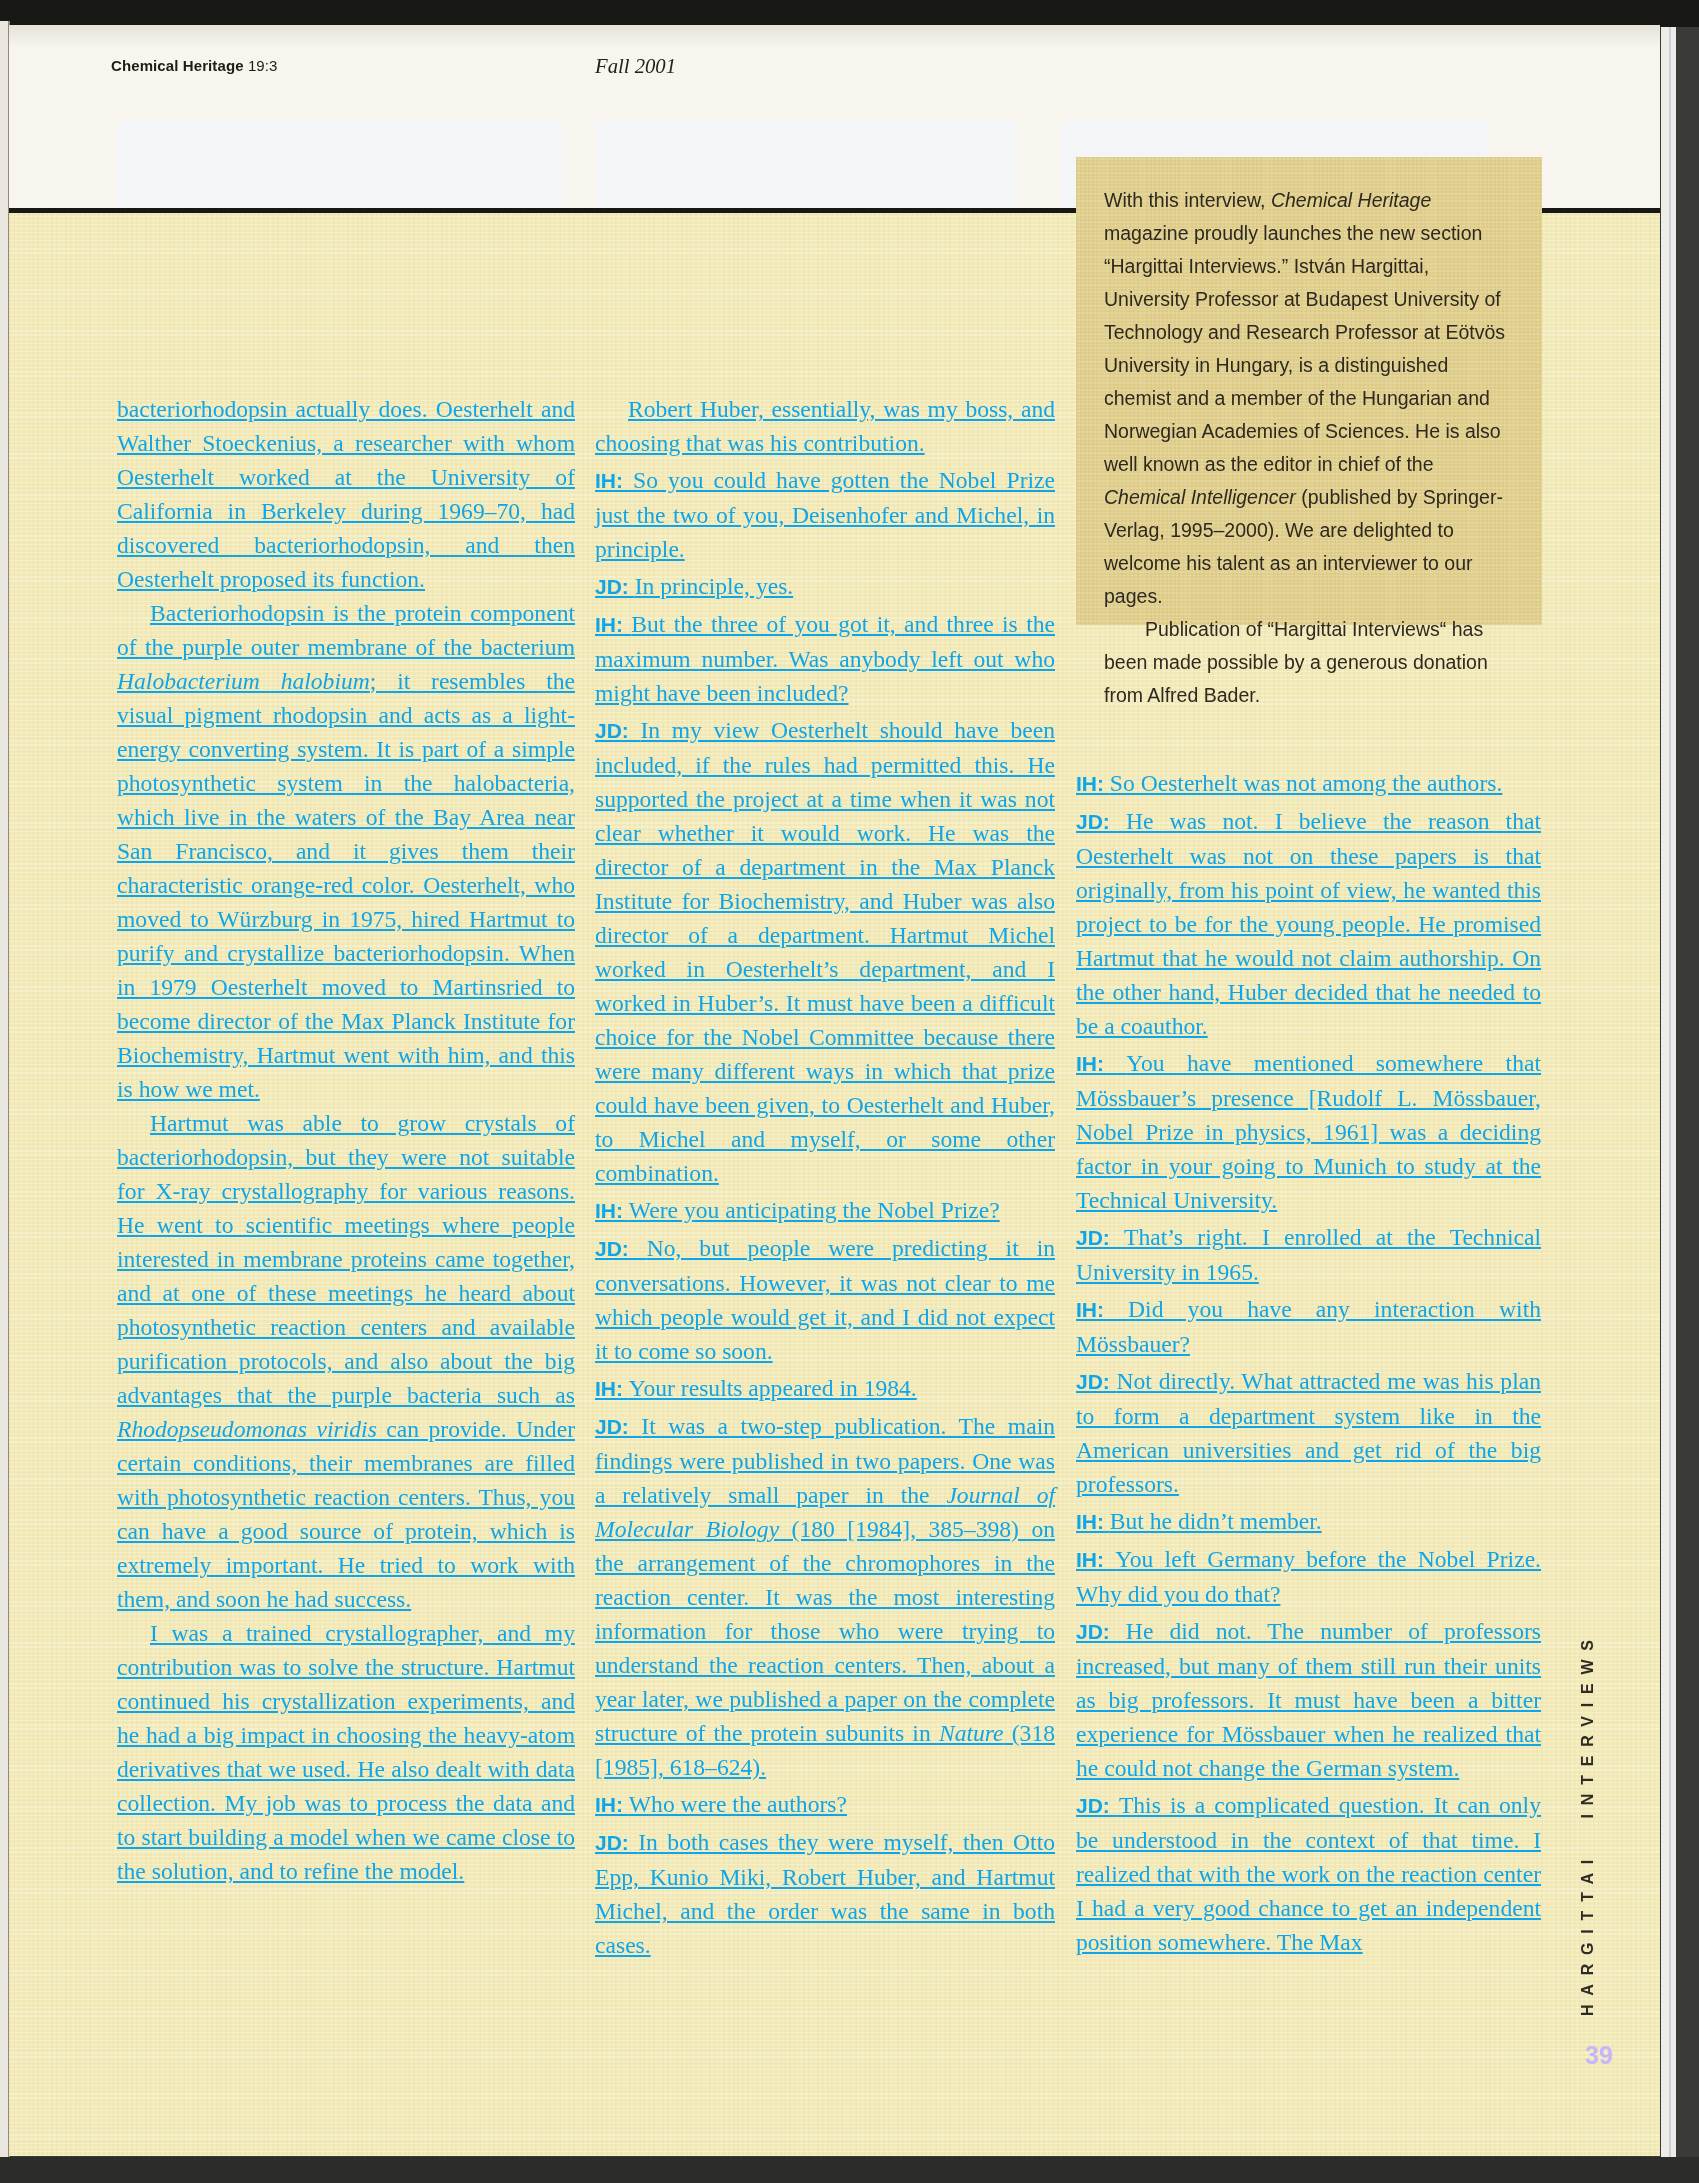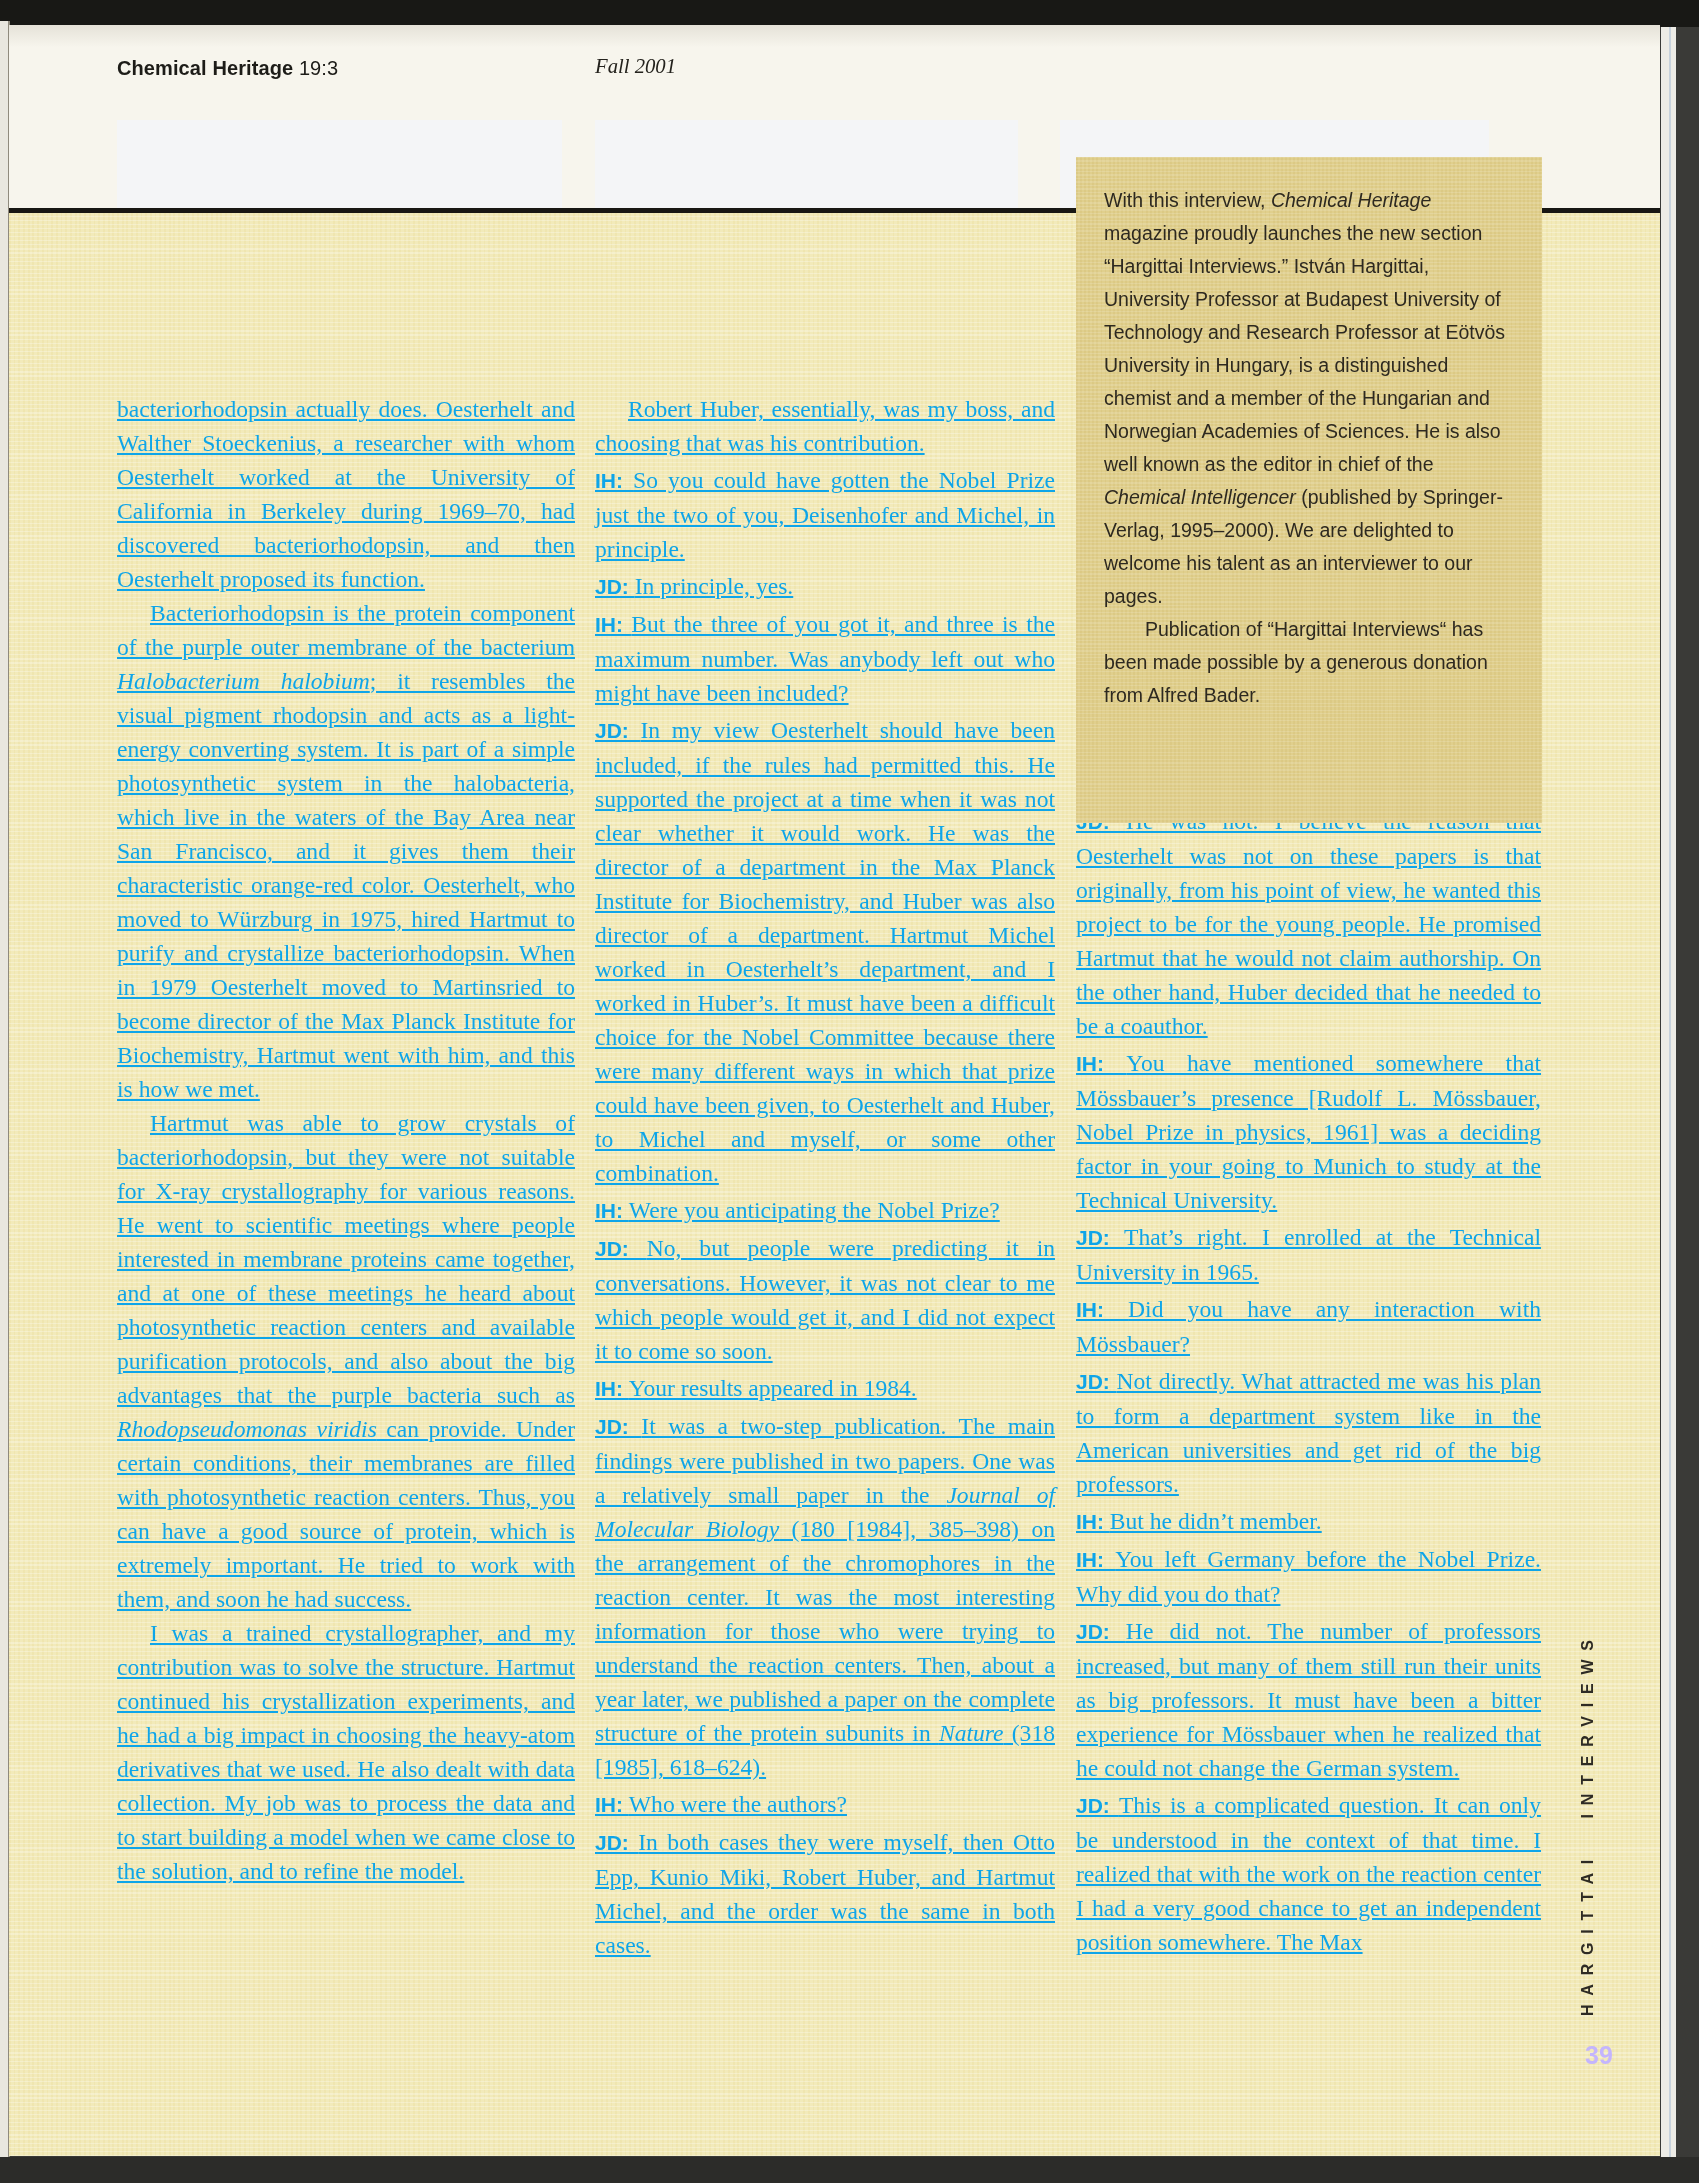--- a/index.html
+++ b/index.html
@@ -27,33 +27,33 @@
   .body-area {
     position:absolute; left:9.4px; top:211px; width:1651px; height:1945px;
     background-color:#f2eaba;
     background-image:
       repeating-linear-gradient(0deg, rgba(255,255,255,.28) 0 1.2px, rgba(255,255,255,0) 1.2px 4.1px),
       repeating-linear-gradient(90deg, rgba(226,206,120,.16) 0 1.8px, rgba(226,206,120,0) 1.8px 4.7px);
   }
   .rule { position:absolute; left:9.4px; top:208px; width:1651px; height:4.7px; background:#181713; z-index:2; }
 
   .brand {
-    position:absolute; left:117px; top:57px; z-index:3;
-    font-family:"Liberation Sans", sans-serif; font-size:20px; color:#1d1c18;
+    position:absolute; left:111px; top:57px; z-index:3;
+    font-family:"Liberation Sans", sans-serif; font-size:15px; color:#1d1c18;
     white-space:nowrap; letter-spacing:0.1px;
   }
   .brand .b { font-weight:700; }
   .brand .issue { font-weight:400; }
   .date {
     position:absolute; left:595px; top:55px; z-index:3;
     font-family:"Liberation Serif", serif; font-style:italic; font-size:20.7px; color:#24221d;
   }
 
   .intro-box {
-    position:absolute; left:1076px; top:157px; width:466px; height:666px; z-index:4;
+    position:absolute; left:1076px; top:157px; width:466px; height:468px; z-index:4;
     background-color:#e0cf8d;
     background-image:
       repeating-linear-gradient(0deg, rgba(255,255,255,.14) 0 1.2px, rgba(255,255,255,0) 1.2px 3.5px),
       repeating-linear-gradient(90deg, rgba(188,160,70,.12) 0 1.8px, rgba(188,160,70,0) 1.8px 4.1px);
     box-sizing:border-box; padding:27px 26px 0 28px;
   }
   .box-copy { font-family:"Liberation Sans", sans-serif; font-size:19.5px; line-height:33px; color:#2d2920; }
   .box-copy p { margin:0; }
   .box-copy p.indent { text-indent:41px; }
 

